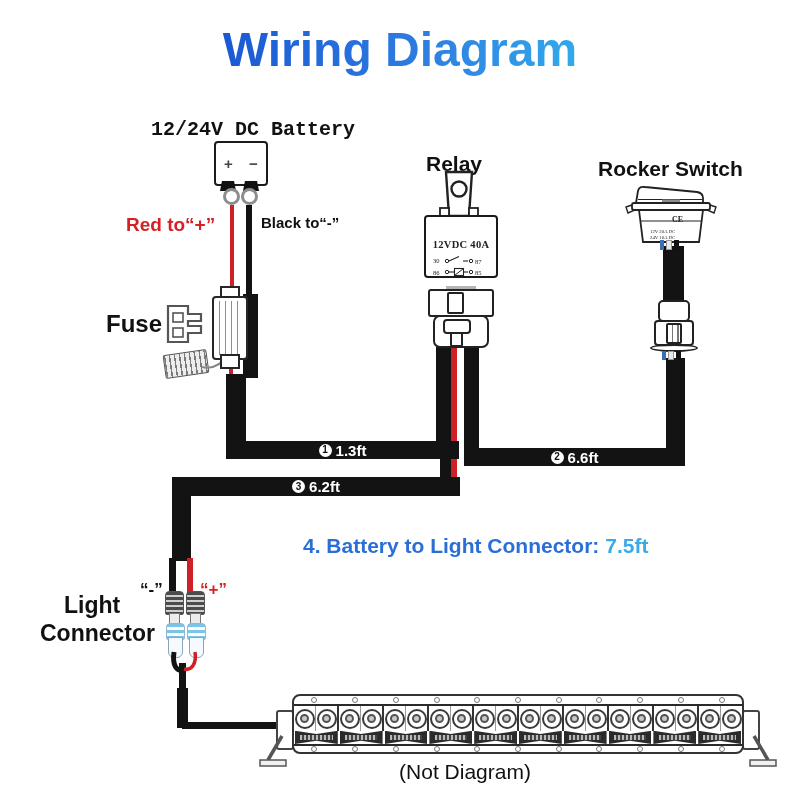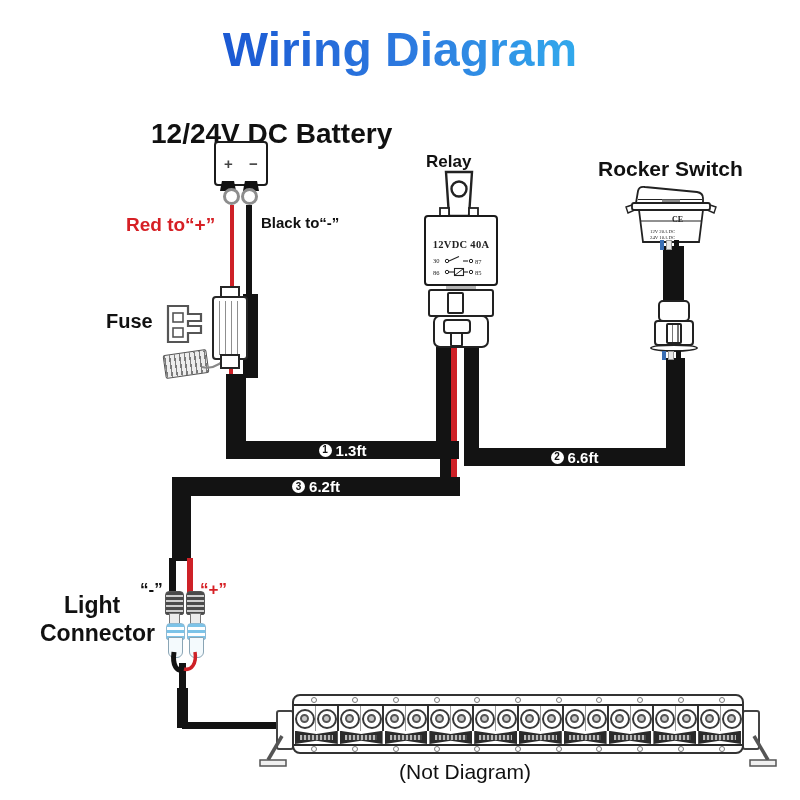--- a/index.html
+++ b/index.html
@@ -20,21 +20,21 @@
   
   .batt-box{position:absolute;left:214px;top:141px;width:50px;height:41px;border:2.5px solid #1b1b1b;border-radius:4px;background:#fff;display:flex;align-items:center;justify-content:space-around;font-size:15px;color:#444;font-weight:700;}
   .batt-tab{position:absolute;width:16px;height:10px;background:#111;clip-path:polygon(12% 0,88% 0,100% 100%,0 100%);}
   .ring{position:absolute;width:17px;height:17px;border:3.5px solid #8d8d8d;border-radius:50%;background:#fff;box-sizing:border-box;}
   
   .fusebody{position:absolute;left:212px;top:296px;width:32px;height:60px;border:2px solid #262626;border-radius:4px;background:#fff;}
   .fstripes{position:absolute;inset:3px 5px;background:repeating-linear-gradient(90deg,#8f8f8f 0 1.5px,#fff 1.5px 6px);}
   .ftab{position:absolute;border:2px solid #262626;background:#fff;}
   .bladefuse{position:absolute;left:164px;top:352px;width:42px;height:22px;border:1.5px solid #555;background:repeating-linear-gradient(90deg,#7a7a7a 0 1.5px,#ededed 1.5px 5px);transform:rotate(-8deg);border-radius:2px;}
   
-  .relay-body{position:absolute;left:424px;top:215px;width:74px;height:71px;border:2.5px solid #1a1a1a;border-radius:4px;background:#fff;box-sizing:border-box;}
+  .relay-body{position:absolute;left:424px;top:215px;width:74px;height:63px;border:2.5px solid #1a1a1a;border-radius:4px;background:#fff;box-sizing:border-box;}
   .relay-rating{position:absolute;top:22px;left:0;width:100%;text-align:center;font-family:"Liberation Serif",serif;font-weight:700;font-size:10.5px;color:#222;letter-spacing:.3px;}
   .sock{position:absolute;border:2px solid #222;background:#fff;box-sizing:border-box;}
   
   .crimp{position:absolute;background:repeating-linear-gradient(180deg,#4b4b4b 0 2.5px,#cfcfcf 2.5px 5px);border:1.5px solid #555;border-radius:4px 4px 2px 2px;}
   .crimp.blue{background:repeating-linear-gradient(180deg,#7cc3e8 0 3px,#fdfeff 3px 6px);border-color:#8fb9d2;}
   .blade{position:absolute;width:9px;height:22px;background:#ececec;border:1.5px solid #777;border-radius:0 0 3px 3px;}
   .sleeve{position:absolute;width:13px;height:19px;background:#f4fafd;border:1.5px solid #8aa5b5;border-radius:1px 1px 6px 6px;}
   
   .legend{position:absolute;left:303px;top:534px;font-size:21px;font-weight:700;}
   .legend-row{margin-bottom:7.5px;white-space:nowrap;}
@@ -60,21 +60,21 @@
   .refl::after{content:"";position:absolute;left:12%;top:34%;width:76%;height:32%;background:repeating-linear-gradient(90deg,#b9b9b9 0 2px,#444 2px 4px);}
   svg text{font-family:"Liberation Serif",serif;}
 </style>
 </head>
 <body>
 
 <div class="title-wrap">
   <span class="title">Wiring Diagram</span>
 </div>
 
-<div class="lbl" style="left:151px;top:118px;font-size:28px;">12/24V DC Battery</div>
+<div class="lbl" style="left:151px;top:118px;font-size:20px;font-family:Liberation Mono, monospace;">12/24V DC Battery</div>
 <div class="batt-box">
   <span>+</span>
   <span>−</span>
 </div>
 <div class="batt-tab" style="left:220px;top:181px;"></div>
 <div class="batt-tab" style="left:243px;top:181px;"></div>
 <div class="ring" style="left:223px;top:188px;"></div>
 <div class="ring" style="left:241px;top:188px;"></div>
 <div class="lbl" style="left:126px;top:214px;font-size:19px;color:#d62025;">Red to“+”</div>
 <div class="lbl" style="left:261px;top:214px;font-size:15px;">Black to“-”</div>
@@ -114,37 +114,37 @@
 <div class="wire" style="left:169px;top:558px;width:7px;height:36px;"></div>
 <div class="wire red" style="left:187px;top:558px;width:6px;height:36px;"></div>
 
 <div class="wire" style="left:663px;top:246px;width:21px;height:56px;"></div>
 <div class="wire" style="left:666px;top:358px;width:19px;height:108px;"></div>
 
 <div class="wire" style="left:179px;top:663px;width:7px;height:28px;"></div>
 <div class="wire" style="left:177px;top:688px;width:11px;height:40px;"></div>
 <div class="wire" style="left:182px;top:722px;width:100px;height:7px;"></div>
 
-<div class="lbl" style="left:106px;top:310px;font-size:20px;">Fuse</div>
+<div class="lbl" style="left:106px;top:310px;font-size:24px;">Fuse</div>
 <svg class="abs" style="left:162px;top:300px;" width="46" height="52">
   <path d="M6,6 h20 v8 h13 v7 h-13 v5 h13 v7 h-13 v9 h-20 z" fill="#fff" stroke="#555" stroke-width="2.2"></path>
   <rect x="11" y="13" width="10" height="9" fill="none" stroke="#555" stroke-width="1.6"></rect>
   <rect x="11" y="28" width="10" height="9" fill="none" stroke="#555" stroke-width="1.6"></rect>
 </svg>
 <div class="bladefuse"></div>
 <svg class="abs" style="left:200px;top:350px;" width="34" height="22">
   <path d="M2,17 Q16,21 30,4" fill="none" stroke="#888" stroke-width="2"></path>
 </svg>
 <div class="ftab" style="left:220px;top:286px;width:16px;height:12px;"></div>
 <div class="fusebody">
     <div class="fstripes"></div>
   </div>
 <div class="ftab" style="left:220px;top:354px;width:16px;height:11px;"></div>
 
-<div class="lbl" style="left:426px;top:152px;font-size:17px;">Relay</div>
+<div class="lbl" style="left:426px;top:152px;font-size:21px;">Relay</div>
 <svg class="abs" style="left:436px;top:168px;" width="50" height="52">
   <polygon points="10,4 36,4 33,48 13,48" fill="#fff" stroke="#222" stroke-width="2.4"></polygon>
   <circle cx="23" cy="21" r="7.5" fill="#fff" stroke="#222" stroke-width="2.4"></circle>
   <rect x="4" y="40" width="9" height="8" fill="#fff" stroke="#222" stroke-width="1.8"></rect>
   <rect x="33" y="40" width="9" height="8" fill="#fff" stroke="#222" stroke-width="1.8"></rect>
 </svg>
 <div class="relay-body">
   <div class="relay-rating">12VDC 40A</div>
   <svg class="abs" style="left:6px;top:36px;" width="62" height="28">
     <text x="1" y="10" font-size="6.5" fill="#222">30</text>
@@ -193,20 +193,25 @@
 <div class="sock" style="left:654px;top:320px;width:40px;height:26px;border-radius:4px;"></div>
 <div class="sock" style="left:666px;top:323px;width:16px;height:21px;border-radius:2px;background:repeating-linear-gradient(90deg,#fff 0 4px,#777 4px 5.5px);"></div>
 <div class="sock" style="left:650px;top:344px;width:48px;height:8px;border-radius:50%;"></div>
 <div class="abs" style="left:662px;top:351px;width:24px;height:9px;display:flex;gap:2px;">
   <span style="width:4px;background:#3a6fb5;"></span>
   <span style="width:4px;background:#e8e8e8;border:1px solid #999;"></span>
   <span style="width:5px;background:#111;"></span>
 </div>
 
 <div class="legend">
+  <div class="legend-row">
+    <span class="llab">4.</span>
+    <span class="llab">Battery to Light Connector:</span>
+    <span class="lval">7.5ft</span>
+  </div>
 </div>
 
 <div class="lbl" style="left:64px;top:592px;font-size:23px;text-align:right;">Light</div>
 <div class="lbl" style="left:40px;top:620px;font-size:23px;">Connector</div>
 <div class="lbl" style="left:140px;top:580px;font-size:17px;">“-”</div>
 <div class="lbl" style="left:200px;top:580px;font-size:17px;color:#d62025;">“+”</div>
 
 <div class="crimp" style="left:165px;top:591px;width:17px;height:22px;"></div>
 <div class="crimp" style="left:186px;top:591px;width:17px;height:22px;"></div>
 <div class="blade" style="left:169px;top:613px;"></div>

